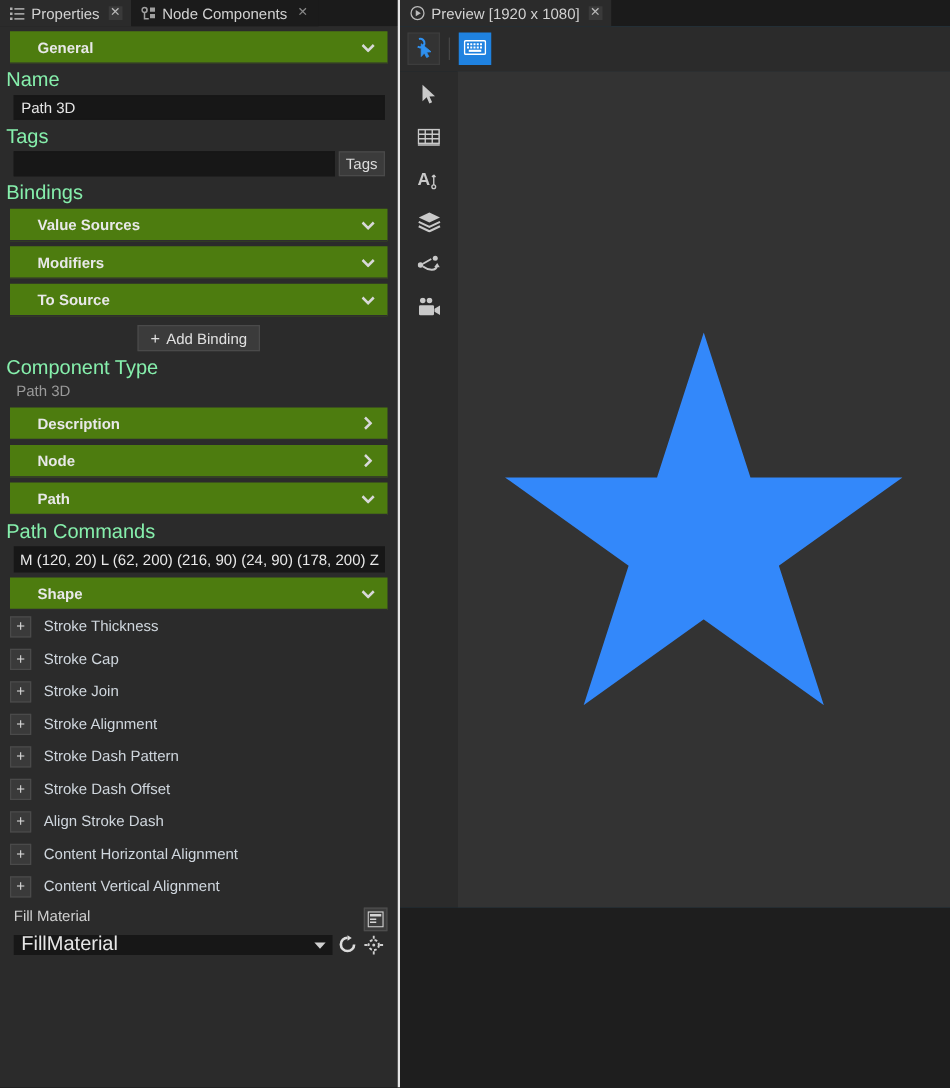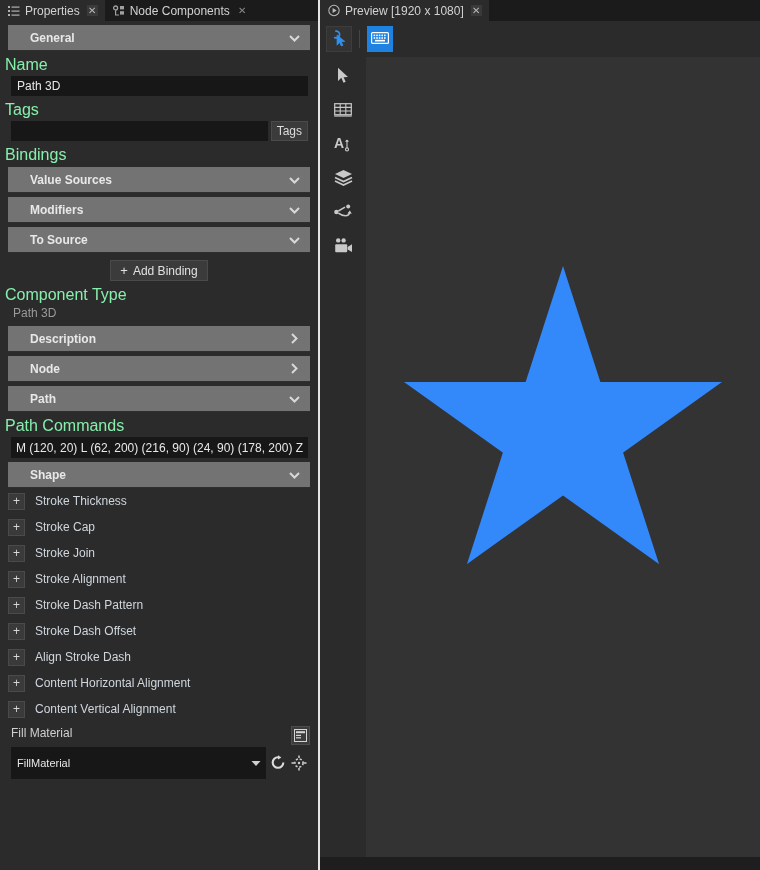--- a/index.html
+++ b/index.html
@@ -82,21 +82,21 @@
   .panel-body {
     flex: 1;
     overflow: hidden;
     background: #2b2b2b;
     padding: 0;
   }
 
   .section {
     height: 26px;
     margin: 4px 8px 0 8px;
-    background: #737373;
+    background: #4d7c0f;
     display: flex;
     align-items: center;
     padding: 0 10px 0 22px;
     box-sizing: border-box;
     font-weight: bold;
     font-size: 12px;
     color: #e8e8e8;
     justify-content: space-between;
     cursor: default;
     border-bottom: 1px solid #2e2e2e;
@@ -220,43 +220,43 @@
     height: 19px;
     background: #3c3c3c;
     border: 1px solid #4d4d4d;
     display: inline-flex;
     align-items: center;
     justify-content: center;
     box-sizing: border-box;
   }
   .combo {
     flex: 1;
-    height: 32px;
+    height: 16px;
     background: #171717;
     color: #e6e6e6;
-    font-size: 11px;
+    font-size: 16px;
     display: flex;
     align-items: center;
     justify-content: space-between;
     padding: 0 4px 0 6px;
     box-sizing: border-box;
   }
   .miniicon {
     width: 18px;
     height: 18px;
     display: inline-flex;
     align-items: center;
     justify-content: center;
     flex: none;
   }
 
   
   .right-panel {
     flex: 1;
-    height: 857px;
+    height: 726px;
     display: flex;
     flex-direction: column;
     background: #0c4a6e;
     position: relative;
   }
   .preview-tabstrip {
     height: 21px;
     background: #1b1b1b;
     display: flex;
     align-items: stretch;

